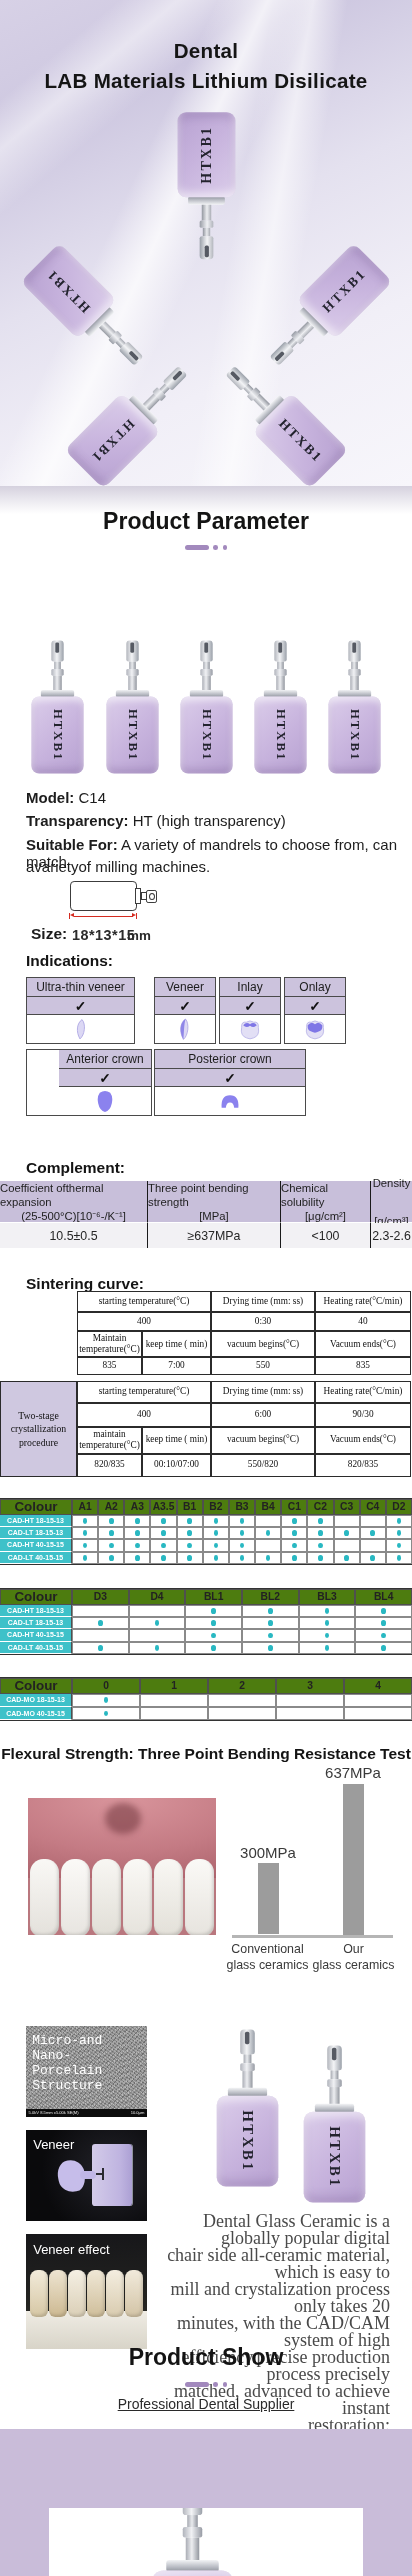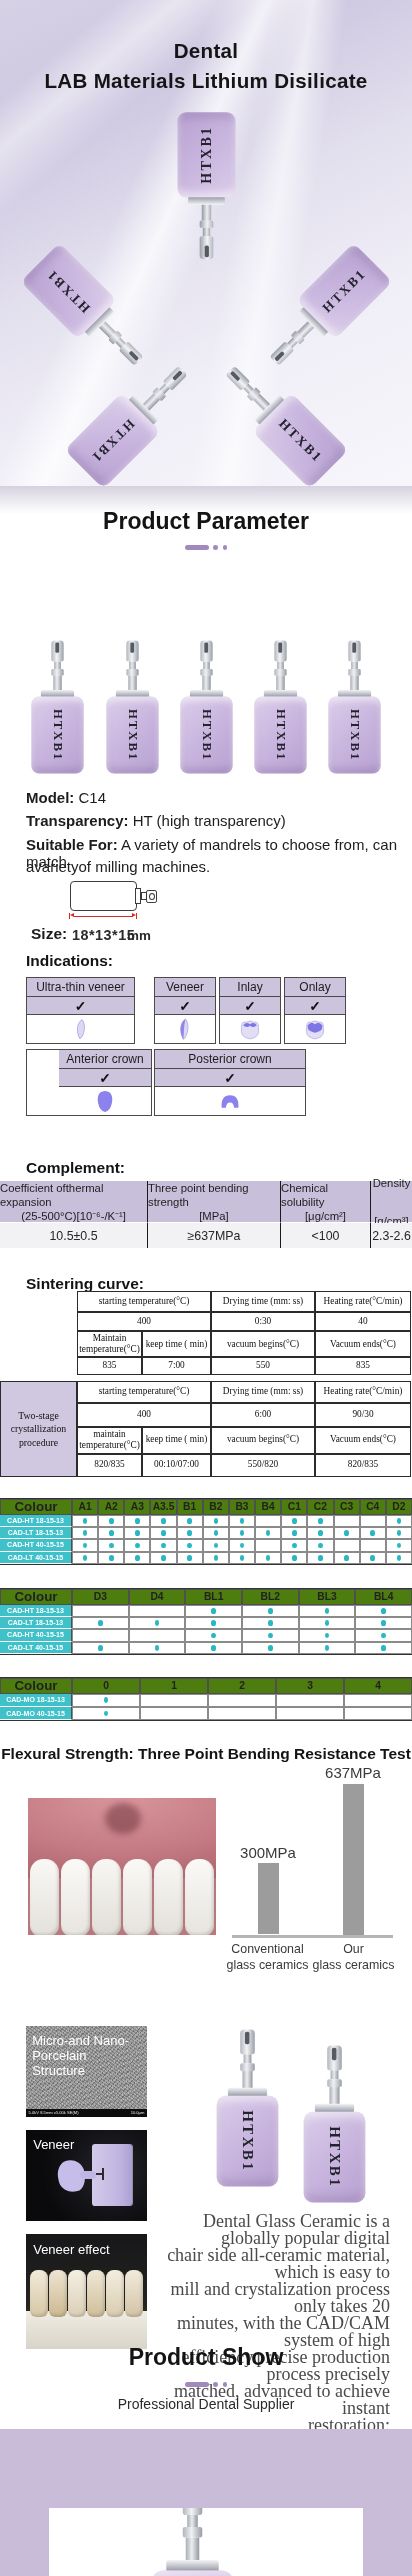--- a/index.html
+++ b/index.html
@@ -685,21 +685,21 @@
       <span class="tooth" style="left: 2.1px; top: 61px; width: 29px; height: 77px; background: linear-gradient(rgba(255, 255, 255, 0.55), rgba(0, 0, 0, 0.06)), rgb(242, 239, 233); border-radius: 13.4px 13.4px 10.3px 10.3px; box-shadow: rgba(0, 0, 0, 0.15) -1.5px -2.1px 3.1px inset;"></span>
       <span class="tooth" style="left: 33px; top: 61px; width: 29px; height: 77px; background: linear-gradient(rgba(255, 255, 255, 0.55), rgba(0, 0, 0, 0.06)), rgb(246, 243, 238); border-radius: 13.4px 13.4px 10.3px 10.3px; box-shadow: rgba(0, 0, 0, 0.15) -1.5px -2.1px 3.1px inset;"></span>
       <span class="tooth" style="left: 64px; top: 61px; width: 29px; height: 77px; background: linear-gradient(rgba(255, 255, 255, 0.55), rgba(0, 0, 0, 0.06)), rgb(239, 236, 228); border-radius: 13.4px 13.4px 10.3px 10.3px; box-shadow: rgba(0, 0, 0, 0.15) -1.5px -2.1px 3.1px inset;"></span>
       <span class="tooth" style="left: 95px; top: 61px; width: 29px; height: 77px; background: linear-gradient(rgba(255, 255, 255, 0.55), rgba(0, 0, 0, 0.06)), rgb(244, 241, 234); border-radius: 13.4px 13.4px 10.3px 10.3px; box-shadow: rgba(0, 0, 0, 0.15) -1.5px -2.1px 3.1px inset;"></span>
       <span class="tooth" style="left: 126px; top: 61px; width: 29px; height: 77px; background: linear-gradient(rgba(255, 255, 255, 0.55), rgba(0, 0, 0, 0.06)), rgb(241, 238, 230); border-radius: 13.4px 13.4px 10.3px 10.3px; box-shadow: rgba(0, 0, 0, 0.15) -1.5px -2.1px 3.1px inset;"></span>
       <span class="tooth" style="left: 157px; top: 61px; width: 29px; height: 77px; background: linear-gradient(rgba(255, 255, 255, 0.55), rgba(0, 0, 0, 0.06)), rgb(245, 242, 236); border-radius: 13.4px 13.4px 10.3px 10.3px; box-shadow: rgba(0, 0, 0, 0.15) -1.5px -2.1px 3.1px inset;"></span>
     </div>
   <div id="flexChart"></div>
 
   <div id="sem" class="abs">
-    <div class="photo-label abs" style="left:6.2px;top:7.2px;width:108px;">Micro-and Nano-Porcelain Structure</div>
+    <div class="photo-label abs" style="left:6.2px;top:7.2px;width:108px;font-family:Liberation Mono, monospace;">Micro-and Nano-Porcelain Structure</div>
     <div class="sem-bar">
       <span>5.0kV 8.5mm x5.00k SE(M)</span>
       <span>10.0μm</span>
     </div>
   </div>
   <div id="veneerImg" class="abs">
     <div class="photo-label abs" style="left:7.2px;top:7.2px;">Veneer</div>
     <div class="abs" style="left:66px;top:14.4px;width:40px;height:62px;background:linear-gradient(90deg,#d3cbe9,#bfb4e0 70%,#aca0d4);border-radius:3.1px;box-shadow:1px 0 0 #8f939c;"></div>
     <div class="abs" style="left:32px;top:30px;width:27px;height:32px;background:#c6bdea;border-radius:46% 54% 42% 58%/52% 46% 58% 44%;transform:rotate(-12deg);"></div>
     <div class="abs" style="left:54px;top:41px;width:15.5px;height:8.2px;background:#c0b6e6;border-radius:4.1px;"></div>
@@ -756,21 +756,21 @@
       <div>restoration; superiortransparency, presenting a</div>
       <div>highly bionic aesthetic effect.</div>
     </div>
 
   <div class="big-title ctr abs" style="top:2344px;">Product Show</div>
   <div class="divider abs" style="top:2382px;">
     <span class="pill"></span>
     <span class="dot"></span>
     <span class="dot"></span>
   </div>
-  <div class="sub-title ctr abs" style="top:2396px;">Professional Dental Supplier</div>
+  <div class="sub-title ctr abs" style="top:2396px;text-decoration:underline;">Professional Dental Supplier</div>
 
   <div id="psPanel" class="abs">
     <div class="ps-photo" id="handPhoto" style="left:49px;top:79px;width:314px;height:256px;">
         <div class="pblock" style="left: 116px; top: 9.3px; transform: rotate(0deg) scale(1.5);">
           <div style="display: flex; flex-direction: column; align-items: center;">
             <div class="pin-tip"></div>
             <div class="pin-neck"></div>
             <div class="pin-ring"></div>
             <div class="pin-shaft"></div>
           </div>

